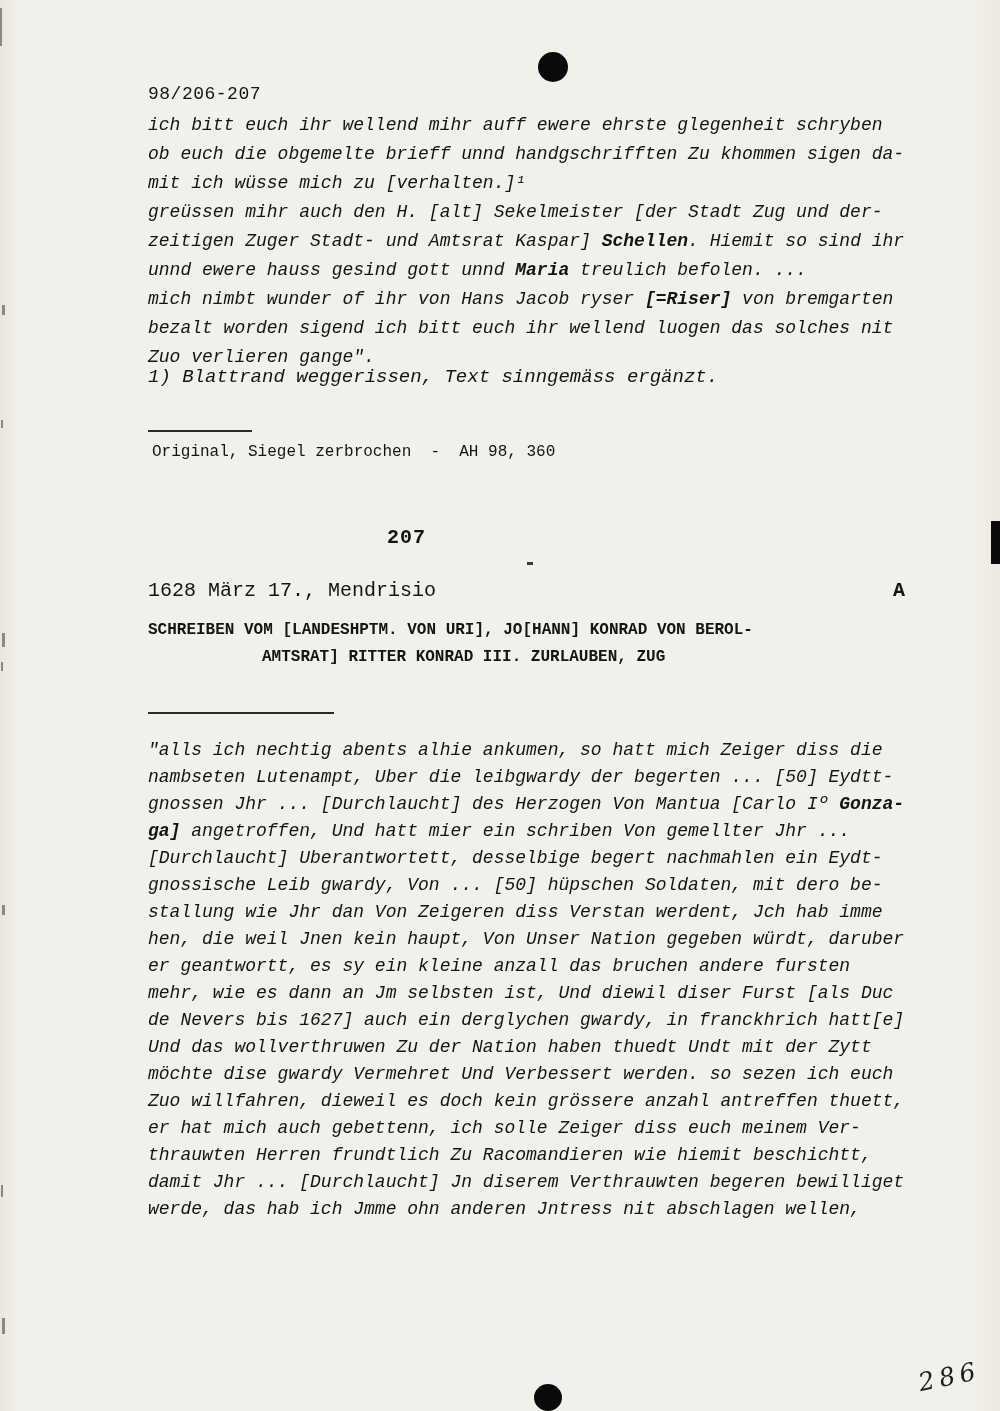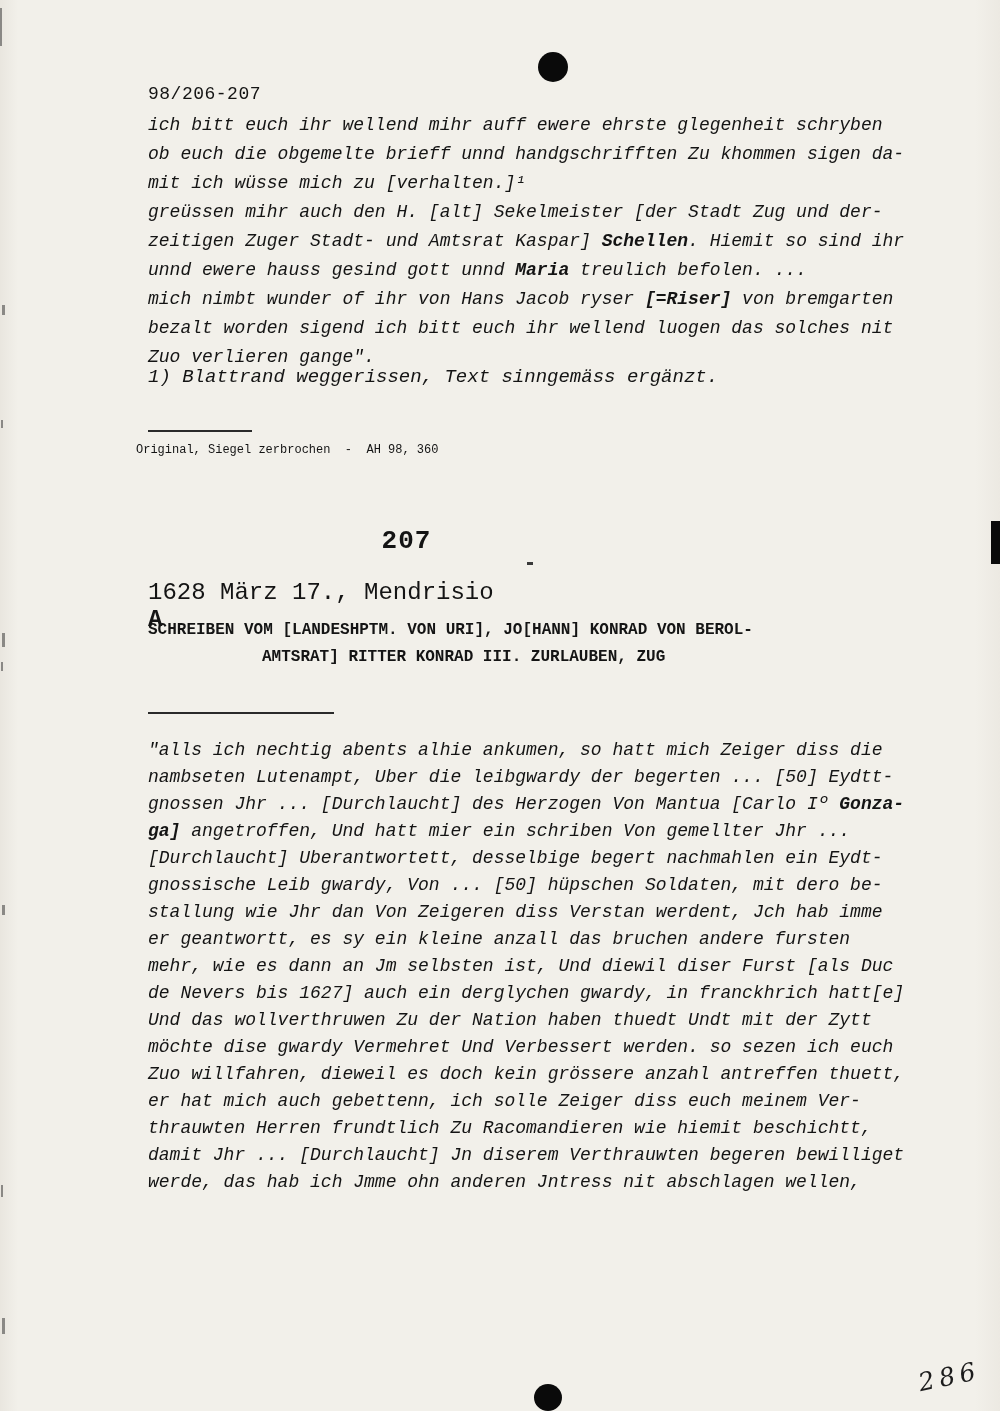--- a/index.html
+++ b/index.html
@@ -20,28 +20,28 @@
   .transcript{position:absolute;font-size:18px;}
   .block1{left:148px;top:111px;line-height:29px;}
   .block2{left:148px;top:737px;line-height:27px;}
 
   .footnote{position:absolute;left:148px;top:366px;font-size:19px;}
 
   .rule{position:absolute;height:2px;background:#2a2a2a;}
   .rule1{left:148px;top:430px;width:104px;}
   .rule2{left:148px;top:712px;width:186px;}
 
-  .provenance{position:absolute;left:136px;top:443px;font-size:12px;}
+  .provenance{position:absolute;left:152px;top:443px;font-size:16px;}
 
   .docnum{position:absolute;left:0;top:526px;width:813px;text-align:center;
-          font-size:26px;font-weight:bold;letter-spacing:1px;}
+          font-size:20px;font-weight:bold;letter-spacing:1px;}
   .docnum-tick{position:absolute;left:527px;top:562px;width:6px;height:3px;background:#3a3a3a;}
 
   .dateline{position:absolute;left:148px;top:579px;width:757px;
-            display:flex;justify-content:space-between;font-size:24px;flex-direction:column;}
+            display:flex;justify-content:space-between;font-size:20px;}
   .class-a{font-weight:bold;}
 
   .heading{position:absolute;left:148px;top:617px;font-size:16px;font-weight:bold;line-height:27px;}
   .heading .line{white-space:pre;}
   .heading .line:nth-child(n+2){padding-left:114px;}
 
   .folio{position:absolute;left:918px;top:1362px;font-size:25px;font-style:italic;
          font-family:"DejaVu Serif",serif;transform:rotate(-12deg);letter-spacing:5px;color:#1c1c1c;}
 
   
@@ -103,20 +103,21 @@
   <div class="rule rule2"></div>
 
   <div class="transcript block2 italic">
       <div class="line"><span>"alls ich nechtig abents alhie ankumen, so hatt mich Zeiger diss die</span></div>
       <div class="line"><span>nambseten Lutenampt, Uber die leibgwardy der begerten ... [50] Eydtt-</span></div>
       <div class="line"><span>gnossen Jhr ... [Durchlaucht] des Herzogen Von Mantua [Carlo Iº </span><span class="b">Gonza-</span><span></span></div>
       <div class="line"><span></span><span class="b">ga]</span><span> angetroffen, Und hatt mier ein schriben Von gemellter Jhr ...</span></div>
       <div class="line"><span>[Durchlaucht] Uberantwortett, desselbige begert nachmahlen ein Eydt-</span></div>
       <div class="line"><span>gnossische Leib gwardy, Von ... [50] hüpschen Soldaten, mit dero be-</span></div>
       <div class="line"><span>stallung wie Jhr dan Von Zeigeren diss Verstan werdent, Jch hab imme</span></div>
+      <div class="line"><span>hen, die weil Jnen kein haupt, Von Unser Nation gegeben würdt, daruber</span></div>
       <div class="line"><span>er geantwortt, es sy ein kleine anzall das bruchen andere fursten</span></div>
       <div class="line"><span>mehr, wie es dann an Jm selbsten ist, Und diewil diser Furst [als Duc</span></div>
       <div class="line"><span>de Nevers bis 1627] auch ein derglychen gwardy, in franckhrich hatt[e]</span></div>
       <div class="line"><span>Und das wollverthruwen Zu der Nation haben thuedt Undt mit der Zytt</span></div>
       <div class="line"><span>möchte dise gwardy Vermehret Und Verbessert werden. so sezen ich euch</span></div>
       <div class="line"><span>Zuo willfahren, dieweil es doch kein grössere anzahl antreffen thuett,</span></div>
       <div class="line"><span>er hat mich auch gebettenn, ich solle Zeiger diss euch meinem Ver-</span></div>
       <div class="line"><span>thrauwten Herren frundtlich Zu Racomandieren wie hiemit beschichtt,</span></div>
       <div class="line"><span>damit Jhr ... [Durchlaucht] Jn diserem Verthrauwten begeren bewilliget</span></div>
       <div class="line"><span>werde, das hab ich Jmme ohn anderen Jntress nit abschlagen wellen,</span></div>

